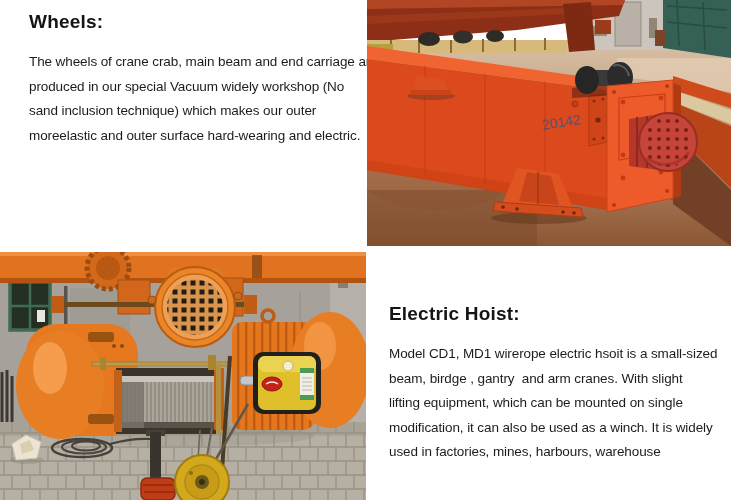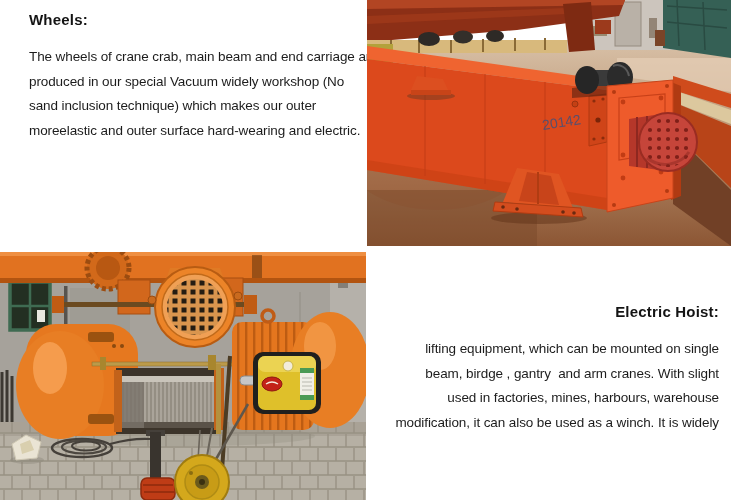--- a/index.html
+++ b/index.html
@@ -2,28 +2,28 @@
 <html><head>
 <meta charset="utf-8">
 <style>
   html,body { margin:0; padding:0; background:#fff; }
   .page {
     position:relative; width:731px; height:500px; background:#ffffff;
     overflow:hidden; font-family:"Liberation Sans", sans-serif;
   }
   .quad { position:absolute; }
   .text-block h2 {
-    margin:0; font-size:15px; font-weight:bold; color:#141414; letter-spacing:0.2px;
+    margin:0; font-size:19px; font-weight:bold; color:#141414; letter-spacing:0.2px;
   }
   .text-block .body { margin-top:17px; }
   .text-block .line {
     font-size:13.5px; line-height:24.5px; color:#1c1c1c; white-space:pre; letter-spacing:-0.1px;
   }
   .q-tl { left:29px; top:11px; width:335px; }
-  .q-br { left:389px; top:303px; width:330px;text-align:right; }
+  .q-br { left:389px; top:303px; width:330px; }
   figure.photo { margin:0; padding:0; line-height:0; }
   .q-tr { left:367px; top:0; width:364px; height:246px; }
   .q-bl { left:0; top:252px; width:366px; height:248px; }
   svg { display:block; }
 </style>
 </head>
 <body>
 
 <div class="page">
 
@@ -306,20 +306,21 @@
         <ellipse cx="27" cy="208" rx="17" ry="4" fill="#8a8578" opacity="0.4"></ellipse>
         <polygon points="12,192 26,183 41,190 37,206 16,208" fill="#eae4d4" stroke="#cfc8b4" stroke-width="1"></polygon>
         <polygon points="20,192 30,188 34,198 22,202" fill="#d9cfae"></polygon>
       </g>
     </svg>
   </figure>
 
   <section class="quad q-br text-block">
     <h2>Electric Hoist:</h2>
     <div class="body">
+      <div class="line">Model CD1, MD1 wirerope electric hsoit is a small-sized</div>
+      <div class="line">beam, birdge , gantry  and arm cranes. With slight</div>
       <div class="line">lifting equipment, which can be mounted on single</div>
-      <div class="line">beam, birdge , gantry  and arm cranes. With slight</div>
+      <div class="line">modification, it can also be used as a winch. It is widely</div>
       <div class="line">used in factories, mines, harbours, warehouse</div>
-      <div class="line">modification, it can also be used as a winch. It is widely</div>
     </div>
   </section>
 
 </div>
 
 </body></html>

